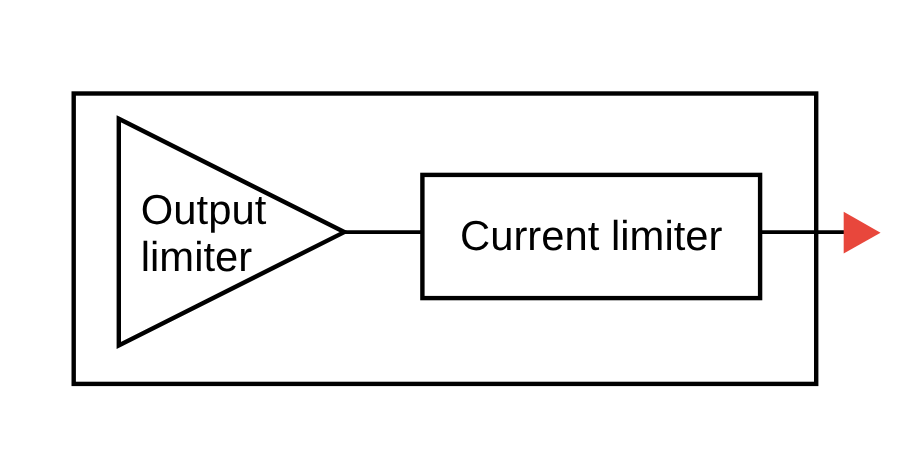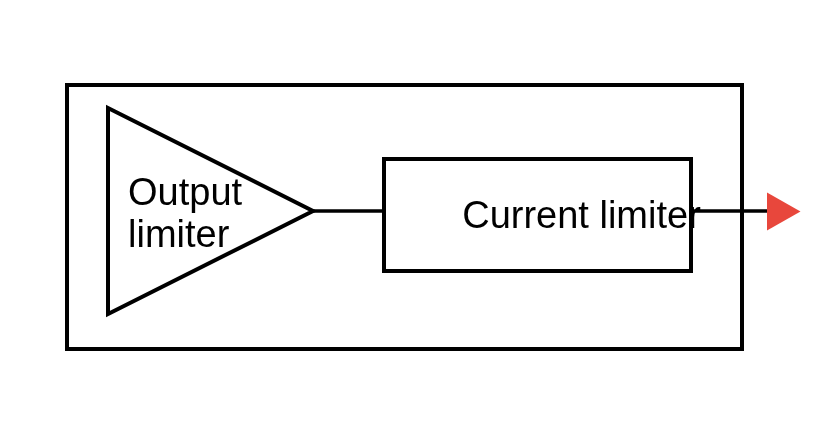--- a/index.html
+++ b/index.html
@@ -47,21 +47,20 @@
   }
   .label-current-limiter {
     left: 382px;
     top: 157px;
     width: 311px;
     height: 116px;
     display: flex;
     align-items: center;
     justify-content: center;
     white-space: nowrap;
-    padding-left: 44px;
   }
 </style>
 </head>
 <body>
 
 <div class="canvas">
 
   <svg class="diagram-svg" viewBox="0 0 836 426" xmlns="http://www.w3.org/2000/svg">
 
     <rect class="shape" x="67" y="85" width="675" height="264"></rect>

